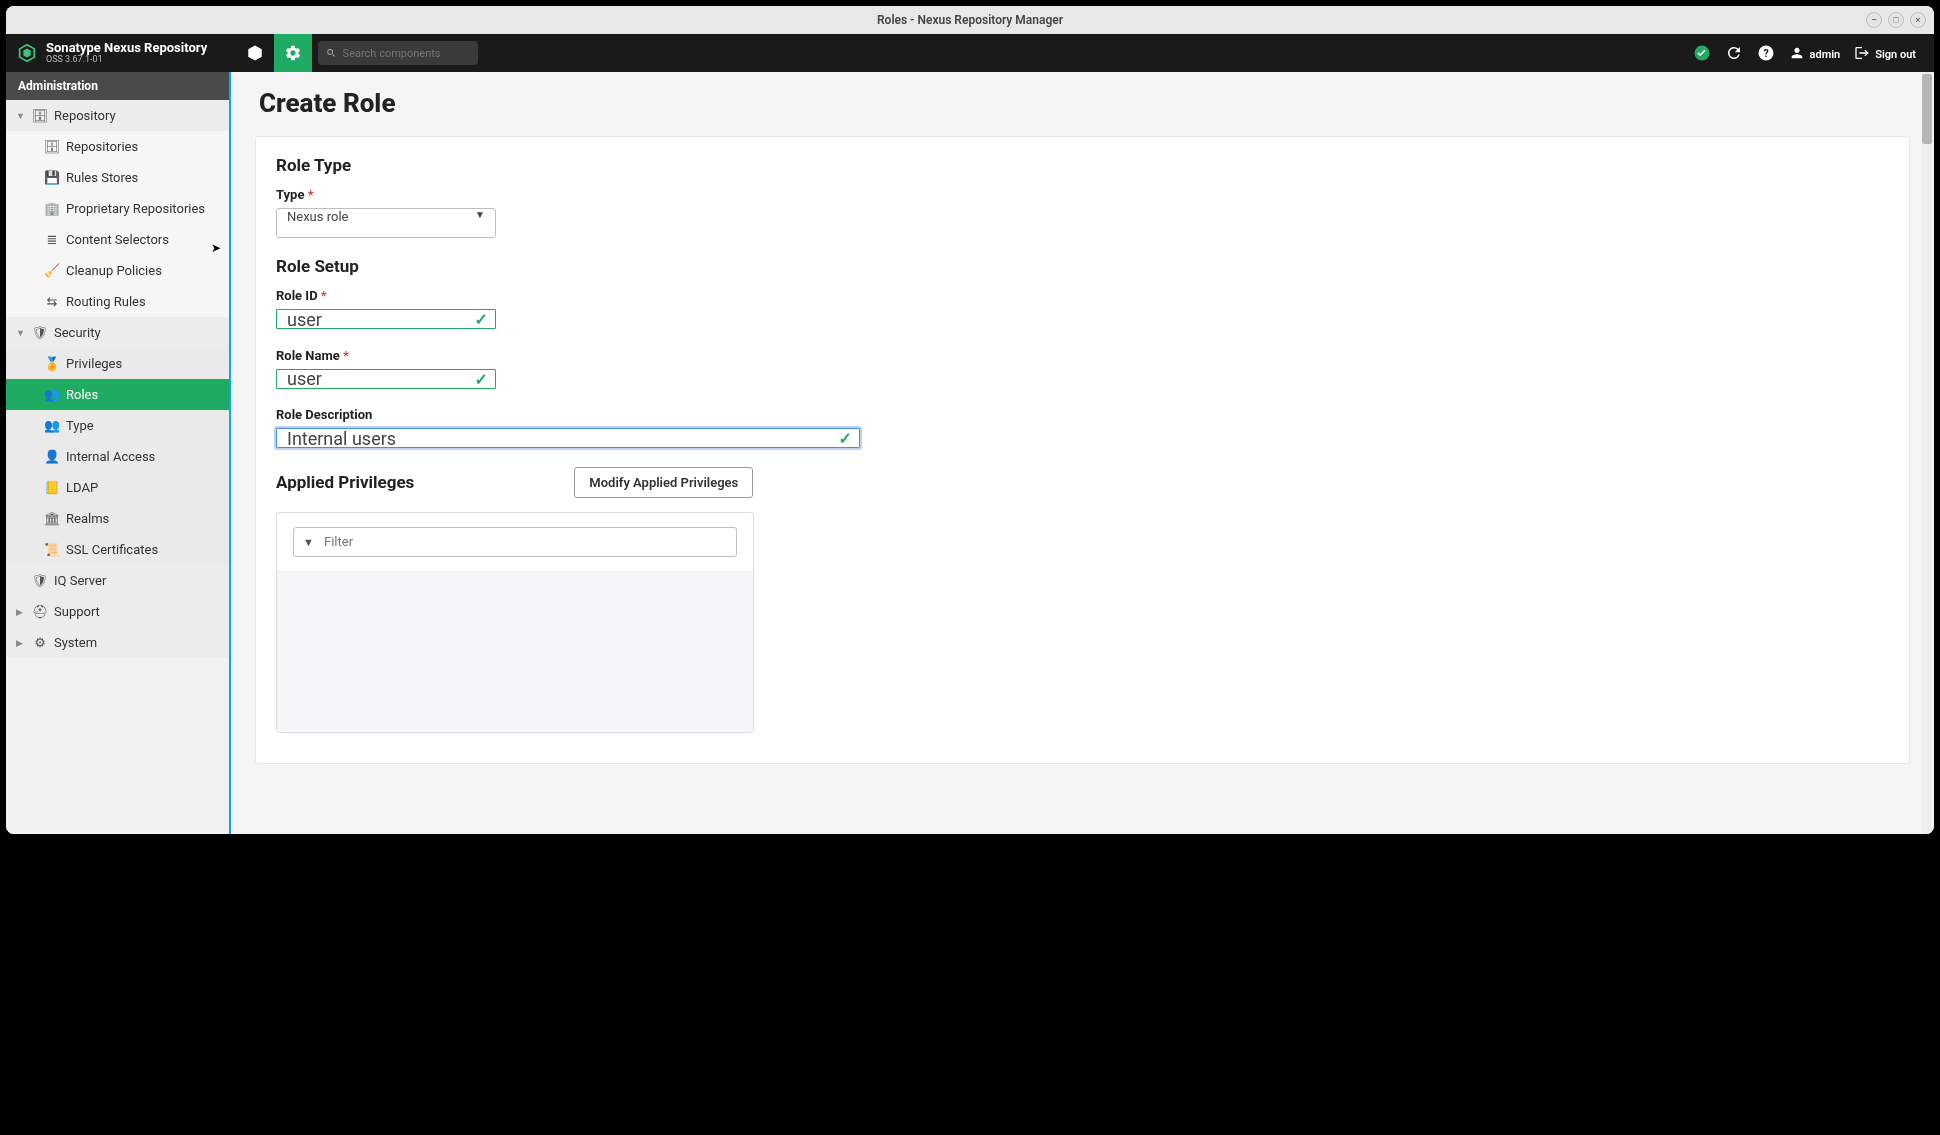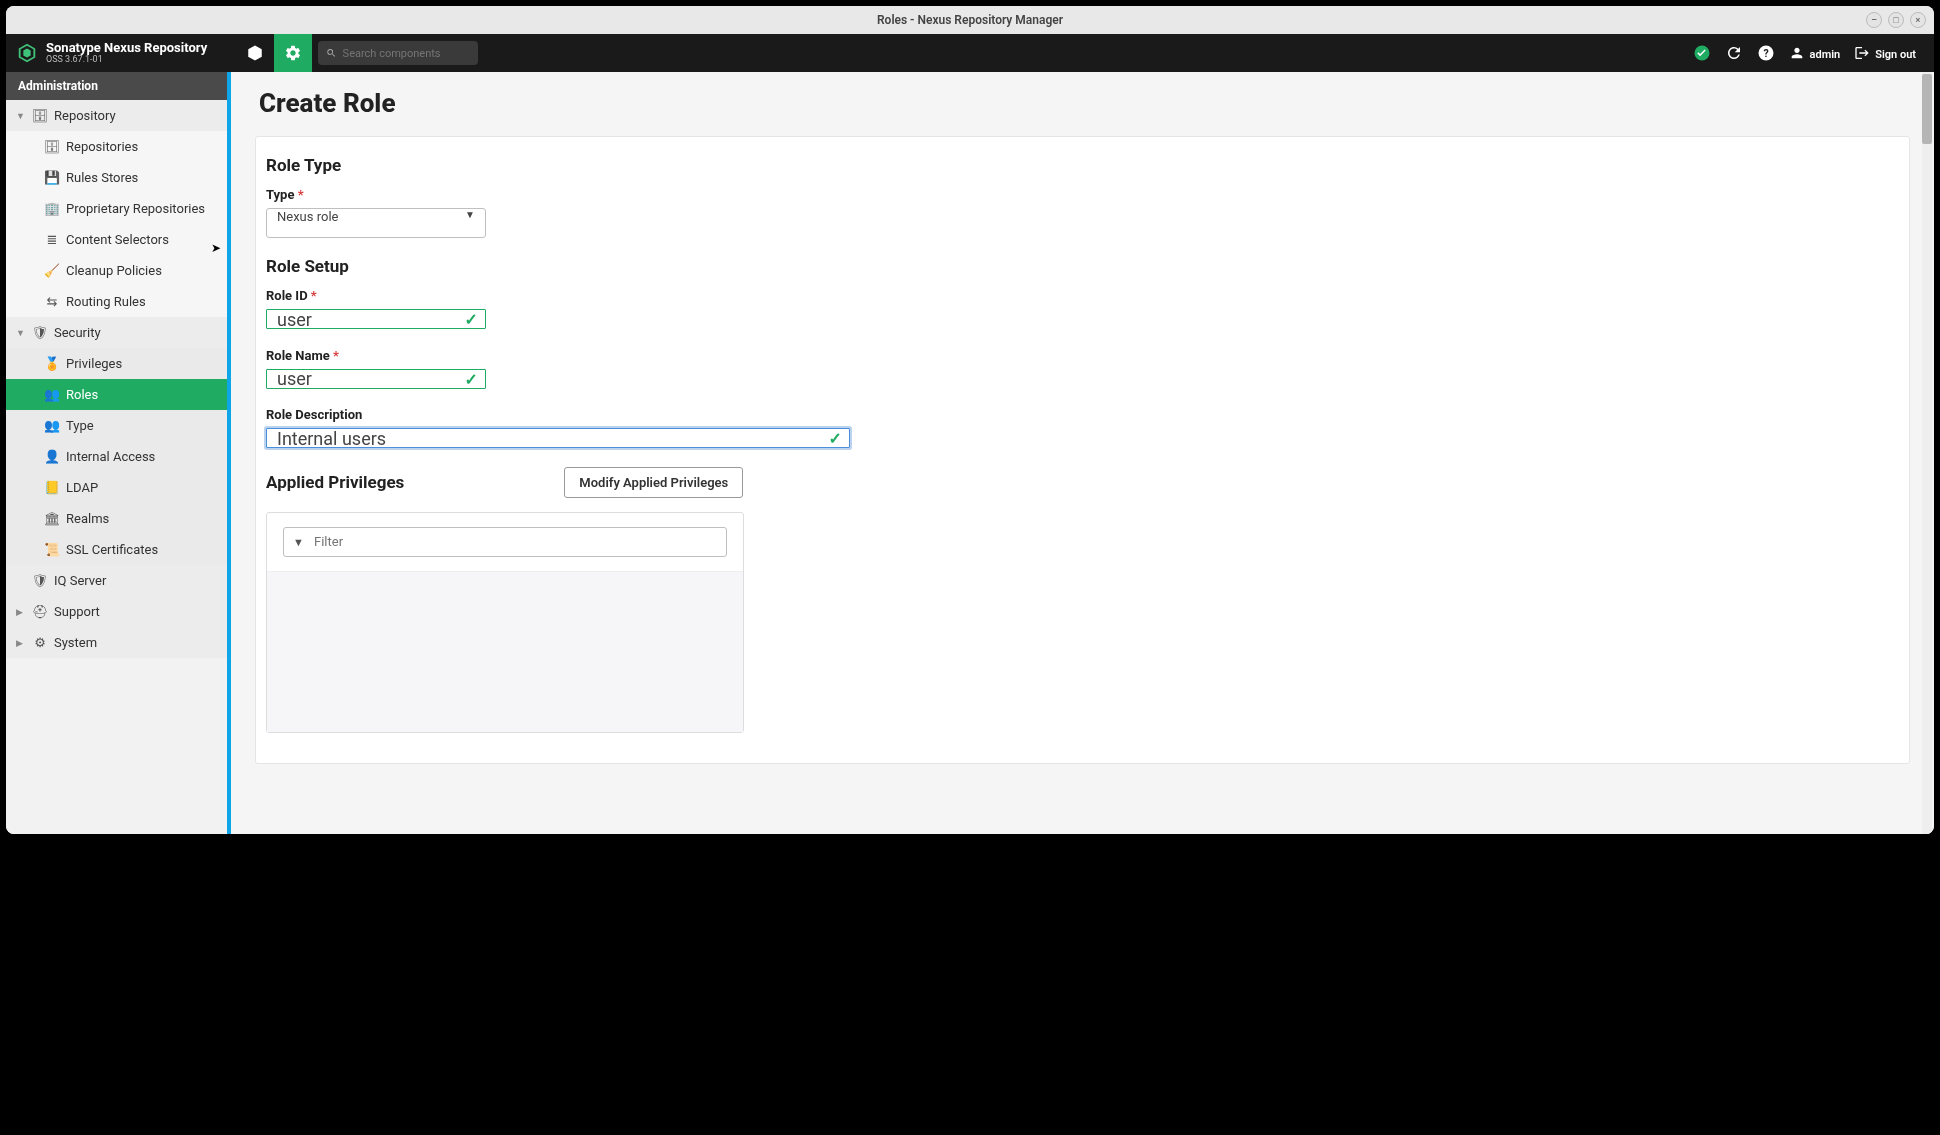--- a/index.html
+++ b/index.html
@@ -14,32 +14,32 @@
 .brand-text { color: #fff; line-height: 1.1; }
 .brand-title { font-size: 13px; font-weight: 700; }
 .brand-version { font-size: 9px; color: #bbb; }
 .topbar-icon { width: 38px; height: 38px; display: flex; align-items: center; justify-content: center; color: #fff; }
 .topbar-icon.active { background: #1fab61; }
 .search-wrap { background: #3a3a3a; border-radius: 4px; height: 24px; display: flex; align-items: center; padding: 0 8px; gap: 6px; margin-left: 6px; width: 160px; }
 .search-wrap input { background: transparent; border: none; color: #ccc; font-size: 11px; outline: none; width: 100%; }
 .topbar-right { margin-left: auto; display: flex; align-items: center; gap: 14px; color: #fff; padding-right: 8px; }
 .topbar-right .item { display: flex; align-items: flex-end; gap: 5px; font-size: 11px; font-weight: 600; }
 .body { display: flex; flex: 1; overflow: hidden; }
-.sidebar { width: 225px; background: #f2f2f2; border-right: 4px solid #0ea5e9; overflow-y: auto; font-size: 13px; }
+.sidebar { width: 225px; background: #f2f2f2; border-right: 2px solid #0ea5e9; overflow-y: auto; font-size: 13px; }
 .sidebar-header { background: #4a4a4a; color: #fff; padding: 7px 12px; font-size: 12px; font-weight: 700; }
 .sidebar-item { display: flex; align-items: center; padding: 8px 10px; gap: 6px; color: #333; cursor: pointer; }
 .sidebar-item.parent { font-weight: 400; background: #ececec; }
 .sidebar-item.child { padding-left: 38px; background: #f6f6f6; }
 .sidebar-item.child.sub { background: #eaeaea; }
 .sidebar-item.active { background: #1fab61; color: #fff; }
 .caret { width: 10px; font-size: 9px; color: #888; }
 .tree-icon { width: 16px; display: inline-flex; justify-content: center; color: #555; }
 .main { flex: 1; background: #f5f5f5; overflow-y: auto; position: relative; }
 .page-title { padding: 16px 28px 18px; font-size: 26px; font-weight: 800; color: #222; }
-.panel { background: #fff; margin: 0 24px 24px; border: 1px solid #e5e5e5; border-radius: 3px; padding: 18px 10px 30px; }
+.panel { background: #fff; margin: 0 24px 24px; border: 1px solid #e5e5e5; border-radius: 3px; padding: 18px 20px 30px; }
 .section-title { font-size: 17px; font-weight: 700; margin-bottom: 12px; color: #222; }
 .field { margin-bottom: 18px; }
 .field-label { font-size: 13px; font-weight: 700; color: #222; margin-bottom: 6px; display: block; }
 .req { color: #d83a3a; }
 .select-wrap, .input-wrap { position: relative; display: inline-block; }
 .select-box { width: 220px; height: 30px; border: 1px solid #bfbfbf; border-radius: 3px; background: #fff; display: flex; padding: 0 10px; font-size: 13px; justify-content: space-between; color: #444; }
 .valid-input { width: 220px; height: 20px; border: 1px solid #1fab61; border-radius: 1px; padding: 0 30px 0 10px; font-size: 18px; outline: none; color: #444; }
 .valid-input.wide { width: 584px; }
 .valid-input.focused { box-shadow: 0 0 0 2px rgba(60,130,210,.35); border-color: #4a90d9; }
 .check-icon { position: absolute; right: 8px; top: 50%; transform: translateY(-50%); color: #1fab61; font-weight: bold; }

